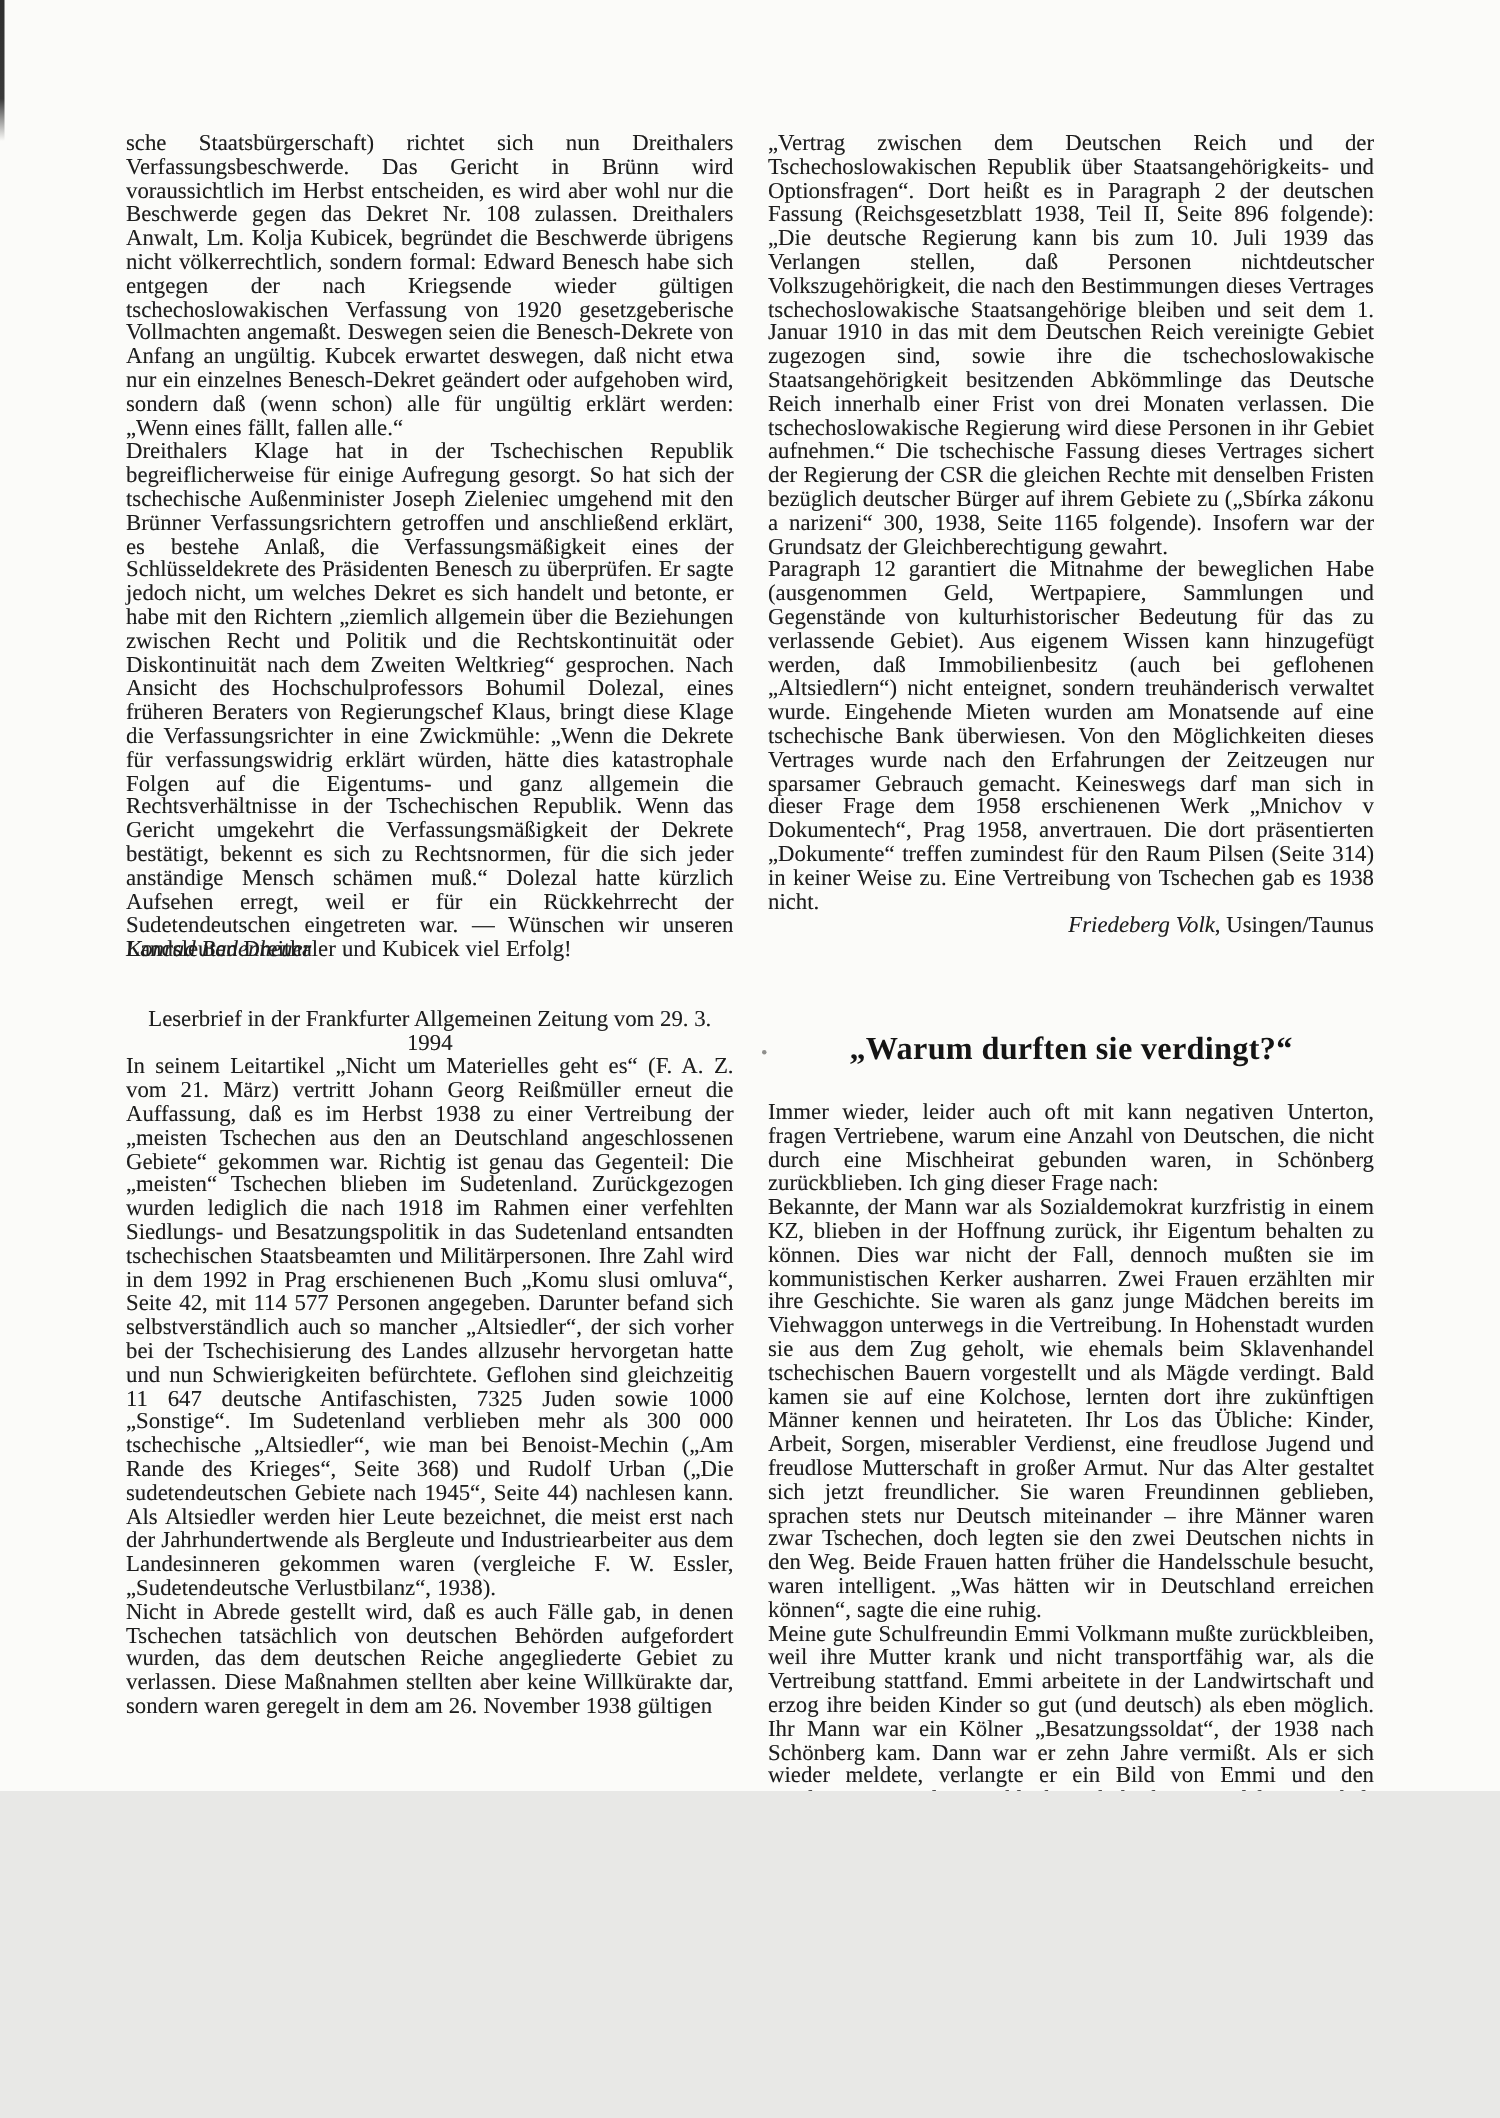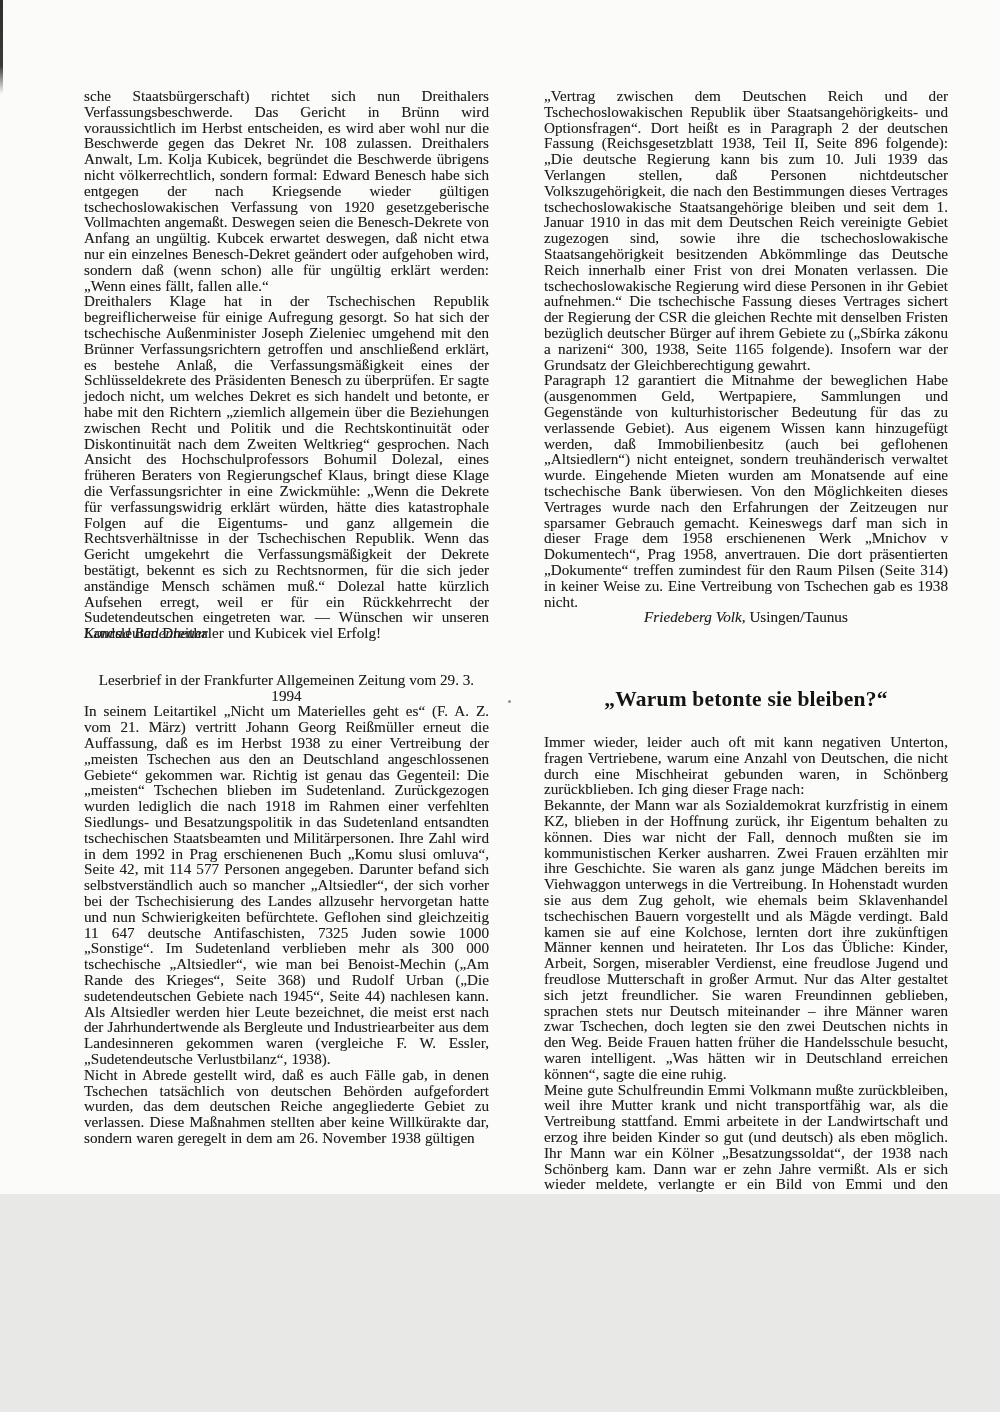--- a/index.html
+++ b/index.html
@@ -15,21 +15,21 @@
     background: #fbfbf9;
     overflow: hidden;
     font-family: "Liberation Serif", "DejaVu Serif", serif;
     color: #1e1e1e;
   }
   .col {
     position: absolute;
     top: 88px;
   }
   .col-left  { left: 84px;  width: 405px; }
-  .col-right { left: 544px; width: 404px; }
+  .col-right { left: 512px; width: 404px; }
   .body-p {
     margin: 0;
     font-size: 15.2px;
     line-height: 15.8px;
     text-align: justify;
     text-justify: inter-word;
     hyphens: auto;
     -webkit-hyphens: auto;
     word-spacing: 0.3px;
     text-shadow: 0 0 0.4px rgba(30,30,30,0.4);
@@ -38,21 +38,21 @@
     font-size: 15.2px;
     line-height: 15.8px;
     text-align: left;
     font-style: italic;
     margin-top: -15.8px;
     text-shadow: 0 0 0.4px rgba(30,30,30,0.4);
   }
   .sig-line {
     font-size: 15.2px;
     line-height: 15.8px;
-    text-align: center;
+    text-align: right;
     text-shadow: 0 0 0.4px rgba(30,30,30,0.4);
   }
   .sig-name { font-style: italic; }
   .source-line {
     margin: 31px 0 0 0;
     font-size: 15.2px;
     line-height: 15.8px;
     text-align: center;
     text-shadow: 0 0 0.4px rgba(30,30,30,0.4);
   }
@@ -125,21 +125,21 @@
     <p class="body-p">Nicht in Abrede gestellt wird, daß es auch Fälle gab, in denen Tschechen tatsächlich von deutschen Behörden aufgefordert wurden, das dem deutschen Reiche angegliederte Gebiet zu verlassen. Diese Maßnahmen stellten aber keine Willkürakte dar, sondern waren geregelt in dem am 26. November 1938 gültigen</p>
   </div>
 
   <div class="col col-right">
     <p class="body-p">„Vertrag zwischen dem Deutschen Reich und der Tschechoslowakischen Republik über Staatsangehörigkeits- und Optionsfragen“. Dort heißt es in Paragraph 2 der deutschen Fassung (Reichsgesetzblatt 1938, Teil II, Seite 896 folgende): „Die deutsche Regierung kann bis zum 10. Juli 1939 das Verlangen stellen, daß Personen nichtdeutscher Volkszugehörigkeit, die nach den Bestimmungen dieses Vertrages tschechoslowakische Staatsangehörige bleiben und seit dem 1. Januar 1910 in das mit dem Deutschen Reich vereinigte Gebiet zugezogen sind, sowie ihre die tschechoslowakische Staatsangehörigkeit besitzenden Abkömmlinge das Deutsche Reich innerhalb einer Frist von drei Monaten verlassen. Die tschechoslowakische Regierung wird diese Personen in ihr Gebiet aufnehmen.“ Die tschechische Fassung dieses Vertrages sichert der Regierung der CSR die gleichen Rechte mit denselben Fristen bezüglich deutscher Bürger auf ihrem Gebiete zu („Sbírka zákonu a narizeni“ 300, 1938, Seite 1165 folgende). Insofern war der Grundsatz der Gleichberechtigung gewahrt.</p>
     <p class="body-p">Paragraph 12 garantiert die Mitnahme der beweglichen Habe (ausgenommen Geld, Wertpapiere, Sammlungen und Gegenstände von kulturhistorischer Bedeutung für das zu verlassende Gebiet). Aus eigenem Wissen kann hinzugefügt werden, daß Immobilienbesitz (auch bei geflohenen „Altsiedlern“) nicht enteignet, sondern treuhänderisch verwaltet wurde. Eingehende Mieten wurden am Monatsende auf eine tschechische Bank überwiesen. Von den Möglichkeiten dieses Vertrages wurde nach den Erfahrungen der Zeitzeugen nur sparsamer Gebrauch gemacht. Keineswegs darf man sich in dieser Frage dem 1958 erschienenen Werk „Mnichov v Dokumentech“, Prag 1958, anvertrauen. Die dort präsentierten „Dokumente“ treffen zumindest für den Raum Pilsen (Seite 314) in keiner Weise zu. Eine Vertreibung von Tschechen gab es 1938 nicht.</p>
     <div class="sig-line">
       <span class="sig-name">Friedeberg Volk</span><span>, Usingen/Taunus</span>
     </div>
 
-    <h2 class="article-title right-title">„Warum betonte sie bleiben?“</h2>
+    <h2 class="article-title right-title">„Warum durften sie verdingt?“</h2>
 
     <p class="body-p">Immer wieder, leider auch oft mit kann negativen Unterton, fragen Vertriebene, warum eine Anzahl von Deutschen, die nicht durch eine Mischheirat gebunden waren, in Schönberg zurückblieben. Ich ging dieser Frage nach:</p>
     <p class="body-p">Bekannte, der Mann war als Sozialdemokrat kurzfristig in einem KZ, blieben in der Hoffnung zurück, ihr Eigentum behalten zu können. Dies war nicht der Fall, dennoch mußten sie im kommunistischen Kerker ausharren. Zwei Frauen erzählten mir ihre Geschichte. Sie waren als ganz junge Mädchen bereits im Viehwaggon unterwegs in die Vertreibung. In Hohenstadt wurden sie aus dem Zug geholt, wie ehemals beim Sklavenhandel tschechischen Bauern vorgestellt und als Mägde verdingt. Bald kamen sie auf eine Kolchose, lernten dort ihre zukünftigen Männer kennen und heirateten. Ihr Los das Übliche: Kinder, Arbeit, Sorgen, miserabler Verdienst, eine freudlose Jugend und freudlose Mutterschaft in großer Armut. Nur das Alter gestaltet sich jetzt freundlicher. Sie waren Freundinnen geblieben, sprachen stets nur Deutsch miteinander – ihre Männer waren zwar Tschechen, doch legten sie den zwei Deutschen nichts in den Weg. Beide Frauen hatten früher die Handelsschule besucht, waren intelligent. „Was hätten wir in Deutschland erreichen können“, sagte die eine ruhig.</p>
     <p class="body-p">Meine gute Schulfreundin Emmi Volkmann mußte zurückbleiben, weil ihre Mutter krank und nicht transportfähig war, als die Vertreibung stattfand. Emmi arbeitete in der Landwirtschaft und erzog ihre beiden Kinder so gut (und deutsch) als eben möglich. Ihr Mann war ein Kölner „Besatzungssoldat“, der 1938 nach Schönberg kam. Dann war er zehn Jahre vermißt. Als er sich wieder meldete, verlangte er ein Bild von Emmi und den Kindern. Aus dem schlanken hübschen Mädel war halt inzwischen eine etwas weniger schlanke, zehn Jahre ältere, verhärmte Frau gewor-</p>
   </div>
 
   <div class="page-number">8</div>
 
 </div>
 

